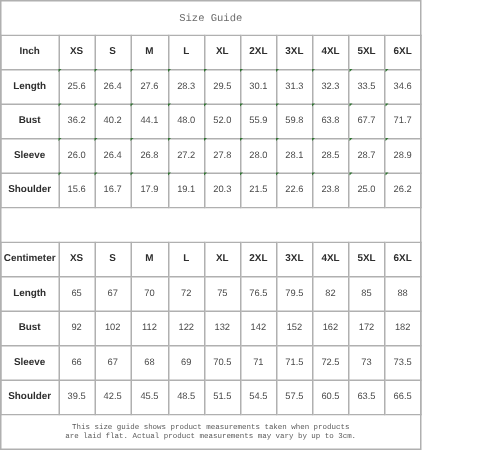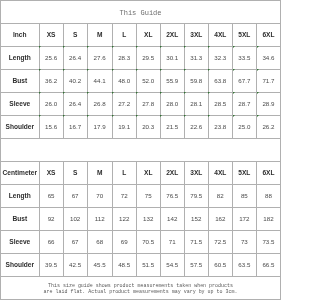--- a/index.html
+++ b/index.html
@@ -42,21 +42,21 @@
     position:absolute; left:0; top:282.7px; width:281px;
     text-align:center; font-family:"Liberation Mono", monospace;
     font-size:4.99px; line-height:6.1px; color:#5a5a5a; will-change:transform;
   }
 </style>
 </head>
 <body>
 
 <div id="page">
   <div class="frame"></div>
-  <div class="title">This Guide</div>
+  <div class="title">Size Guide</div>
   <table class="sz" id="t0" style="top:23px">
       <colgroup>
         <col class="c0">
         <col class="k0">
         <col class="k1">
         <col class="k2">
         <col class="k3">
         <col class="k4">
         <col class="k5">
         <col class="k6">

